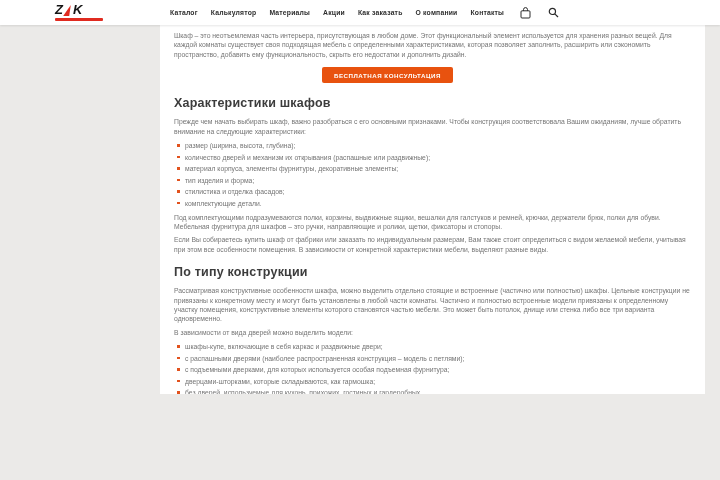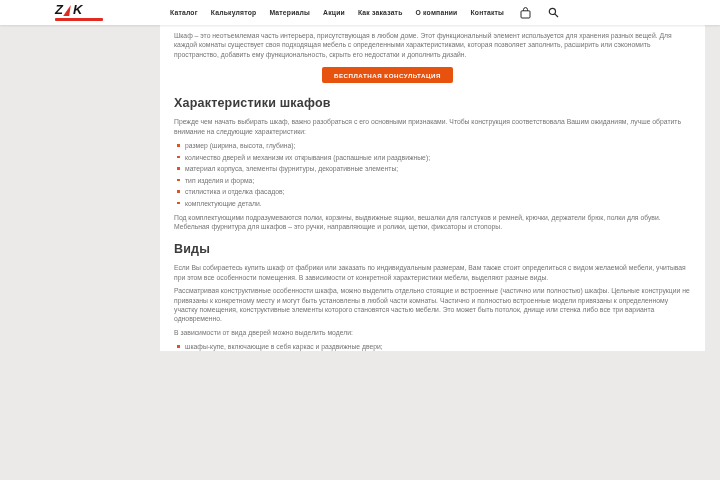--- a/index.html
+++ b/index.html
@@ -17,21 +17,21 @@
   .logo-tag { margin-top:1.5px; width:48px; height:3px; background:#e02b20; border-radius:1px; }
 
   nav { position:absolute; left:170px; top:0; height:25px; display:flex; align-items:center; gap:13px; }
   nav a { font-size:6.8px; font-weight:bold; color:#2d2d2d; text-decoration:none; letter-spacing:.2px; white-space:nowrap; }
 
   .hicons { position:absolute; left:520px; top:0; height:25px; display:flex; align-items:center; gap:17px; }
   .hicon { display:inline-flex; cursor:pointer; }
   .hicon svg { display:block; }
 
   
-  main { position:absolute; top:25px; left:160px; width:545px; height:326px; background:#ffffff;
+  main { position:absolute; top:25px; left:160px; width:545px; height:369px; background:#ffffff;
          padding:6px 12px 8px 14px; overflow:hidden; }
 
   p.body { font-size:6.8px; line-height:9.4px; color:#757575; margin-bottom:4px; max-width:521px; }
 
   .cta { display:inline-block; margin:4px 0 2px 148px; background:#e8520f; color:#ffffff; border:none;
          font-family:inherit; font-size:6.2px; font-weight:bold; letter-spacing:.5px;
          padding:4.5px 12px; border-radius:2px; cursor:pointer; }
 
   h2 { font-size:12.5px; color:#3c3c3c; letter-spacing:.2px; margin:11px 0 7px; font-weight:bold; }
 
@@ -88,23 +88,23 @@
   <ul>
     <li>размер (ширина, высота, глубина);</li>
     <li>количество дверей и механизм их открывания (распашные или раздвижные);</li>
     <li>материал корпуса, элементы фурнитуры, декоративные элементы;</li>
     <li>тип изделия и форма;</li>
     <li>стилистика и отделка фасадов;</li>
     <li>комплектующие детали.</li>
   </ul>
   <p class="body">Под комплектующими подразумеваются полки, корзины, выдвижные ящики, вешалки для галстуков и ремней, крючки, держатели брюк, полки для обуви. Мебельная фурнитура для шкафов – это ручки, направляющие и ролики, щетки, фиксаторы и стопоры.</p>
 
-  <h2>Виды</h2>
   <p class="body">Если Вы собираетесь купить шкаф от фабрики или заказать по индивидуальным размерам, Вам также стоит определиться с видом желаемой мебели, учитывая при этом все особенности помещения. В зависимости от конкретной характеристики мебели, выделяют разные виды.</p>
 
+  <h2>По типу конструкции</h2>
   <p class="body">Рассматривая конструктивные особенности шкафа, можно выделить отдельно стоящие и встроенные (частично или полностью) шкафы. Цельные конструкции не привязаны к конкретному месту и могут быть установлены в любой части комнаты. Частично и полностью встроенные модели привязаны к определенному участку помещения, конструктивные элементы которого становятся частью мебели. Это может быть потолок, днище или стенка либо все три варианта одновременно.</p>
 
   <p class="body">В зависимости от вида дверей можно выделить модели:</p>
   <ul>
     <li>шкафы-купе, включающие в себя каркас и раздвижные двери;</li>
     <li>с распашными дверями (наиболее распространенная конструкция – модель с петлями);</li>
     <li>с подъемными дверками, для которых используется особая подъемная фурнитура;</li>
     <li>дверцами-шторками, которые складываются, как гармошка;</li>
     <li>без дверей, используемые для кухонь, прихожих, гостиных и гардеробных.</li>
   </ul>

